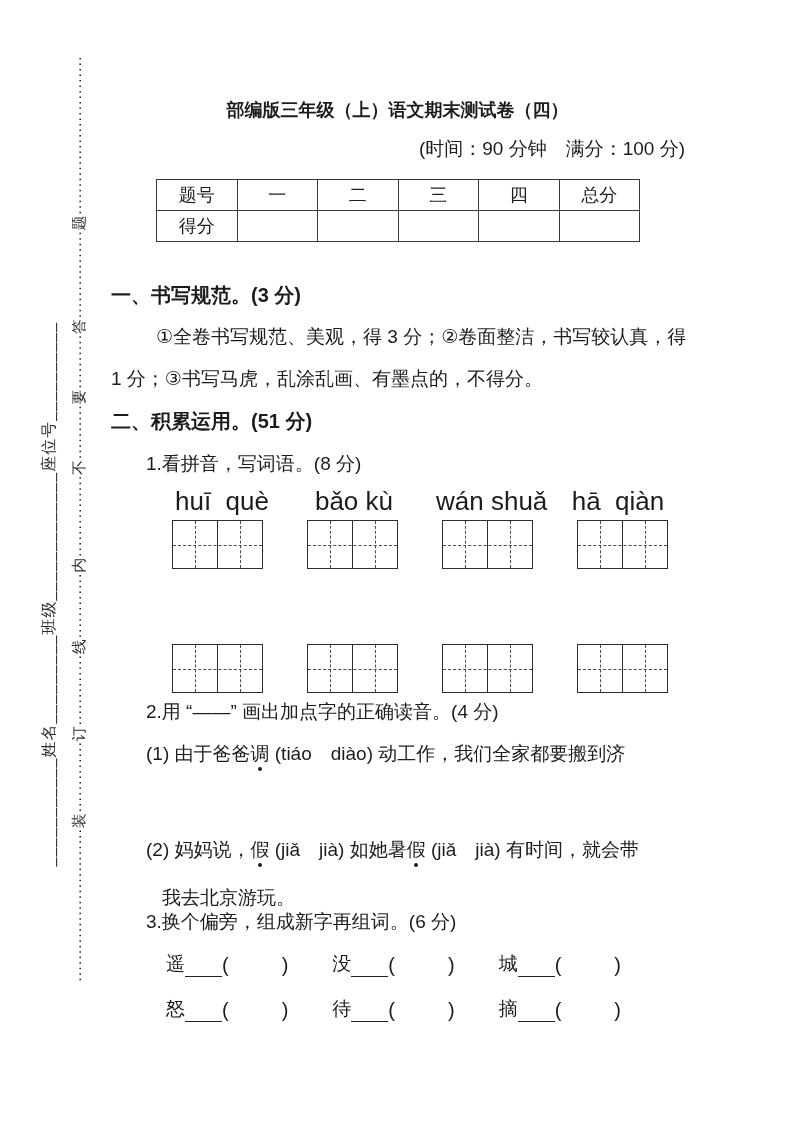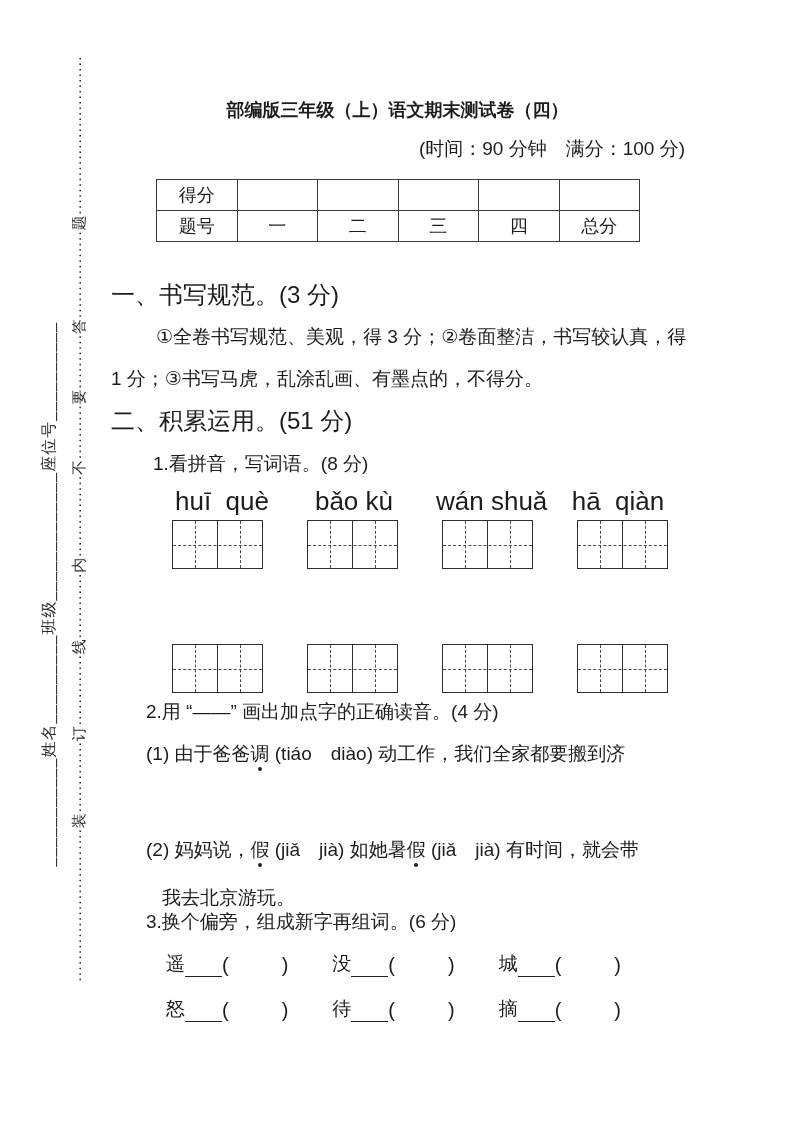--- a/index.html
+++ b/index.html
@@ -25,21 +25,21 @@
     font-size:18px;font-weight:bold;white-space:nowrap;}
   .subtitle{position:absolute;top:136px;left:110px;width:575px;text-align:right;
     font-size:19px;white-space:nowrap;}
   
   table.score{position:absolute;top:179px;left:156px;width:484px;
     border-collapse:collapse;table-layout:fixed;}
   table.score td{border:1.6px solid #3a3a3a;height:30px;text-align:center;
     font-size:18px;padding:0;}
   
   .blk{position:absolute;white-space:nowrap;font-size:19px;line-height:24px;}
-  .bold{font-weight:normal;font-size:24px;}
+  .bold{font-weight:bold;font-size:20px;}
   
   .dotchar{position:relative;display:inline-block;}
   .dotchar::after{content:"";position:absolute;left:50%;bottom:-5px;width:4px;height:4px;
     border-radius:50%;background:#222;transform:translateX(-50%);}
   
   .prow,.grow{position:absolute;left:172px;width:496px;display:flex;justify-content:space-between;}
   .pslot{width:100px;text-align:center;font-size:26px;white-space:pre;}
   .tian{position:relative;width:91px;height:49px;border:1.6px solid #2e2e2e;
     display:flex;box-sizing:border-box;background:#fff;}
   .tian::after{content:"";position:absolute;left:0;right:0;top:50%;border-top:1px dashed #4a4a4a;}
@@ -60,45 +60,45 @@
 
   <div class="binding">····························装·············订·············线············内···············不··········要··········答················题·····························</div>
   <div class="namefields">___________姓名_________班级_____________座位号__________</div>
 
   <div class="title">部编版三年级（上）语文期末测试卷（四）</div>
   <div class="subtitle">(时间：90 分钟　满分：100 分)</div>
 
   <table class="score">
     <tbody>
       <tr>
-        <td>得分</td>
-        <td></td>
-        <td></td>
-        <td></td>
-        <td></td>
-        <td></td>
-      </tr>
-      <tr>
         <td>题号</td>
         <td>一</td>
         <td>二</td>
         <td>三</td>
         <td>四</td>
         <td>总分</td>
       </tr>
+      <tr>
+        <td>得分</td>
+        <td></td>
+        <td></td>
+        <td></td>
+        <td></td>
+        <td></td>
+      </tr>
     </tbody>
   </table>
 
   <div class="blk bold" style="top:283px;left:111px;">一、书写规范。(3 分)</div>
   <div class="blk" style="top:325px;left:156px;">①全卷书写规范、美观，得 3 分；②卷面整洁，书写较认真，得</div>
   <div class="blk" style="top:367px;left:111px;">1 分；③书写马虎，乱涂乱画、有墨点的，不得分。</div>
 
   <div class="blk bold" style="top:409px;left:111px;">二、积累运用。(51 分)</div>
 
-  <div class="blk" style="top:452px;left:146px;margin-left:7px;">1.看拼音，写词语。(8 分)</div>
+  <div class="blk" style="top:452px;left:146px;">1.看拼音，写词语。(8 分)</div>
 
   <div class="prow" style="top:486px;">
     <span class="pslot">huī  què</span>
     <span class="pslot">bǎo kù</span>
     <span class="pslot">wán shuǎ</span>
     <span class="pslot">hā  qiàn</span>
   </div>
   <div class="grow" style="top:520px;">
     <div class="tian">
       <div class="tcell"></div>

